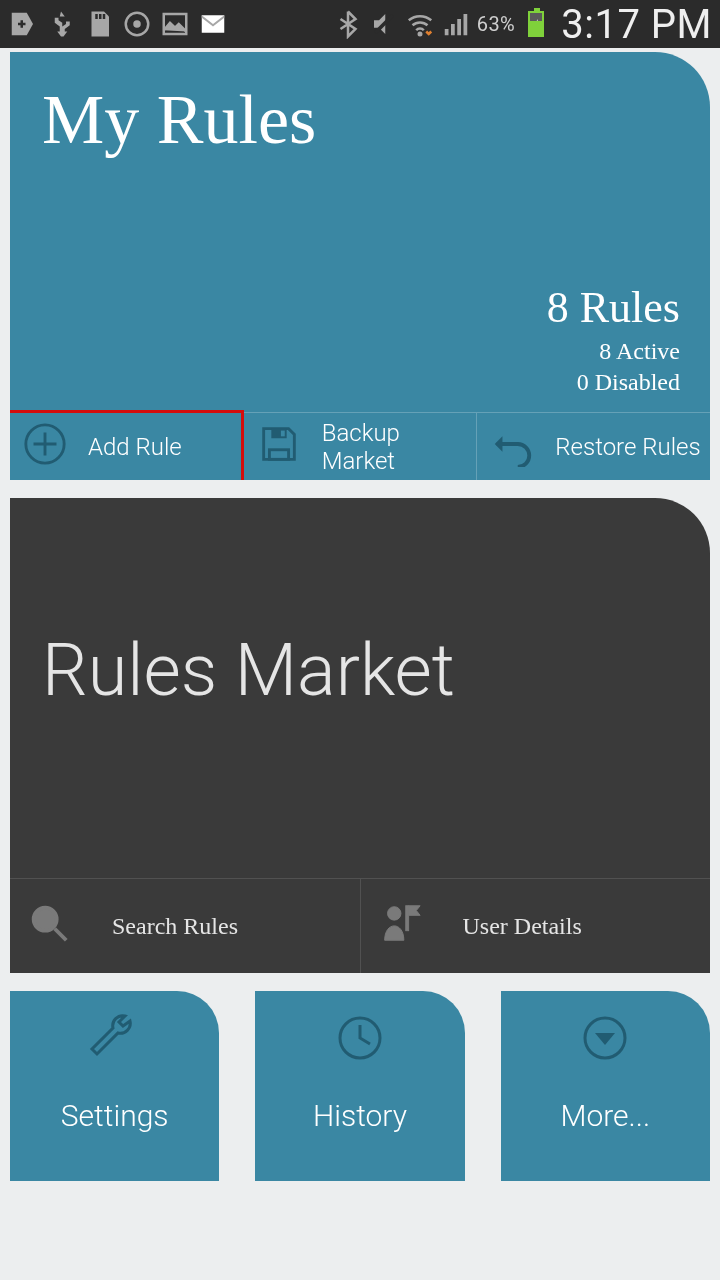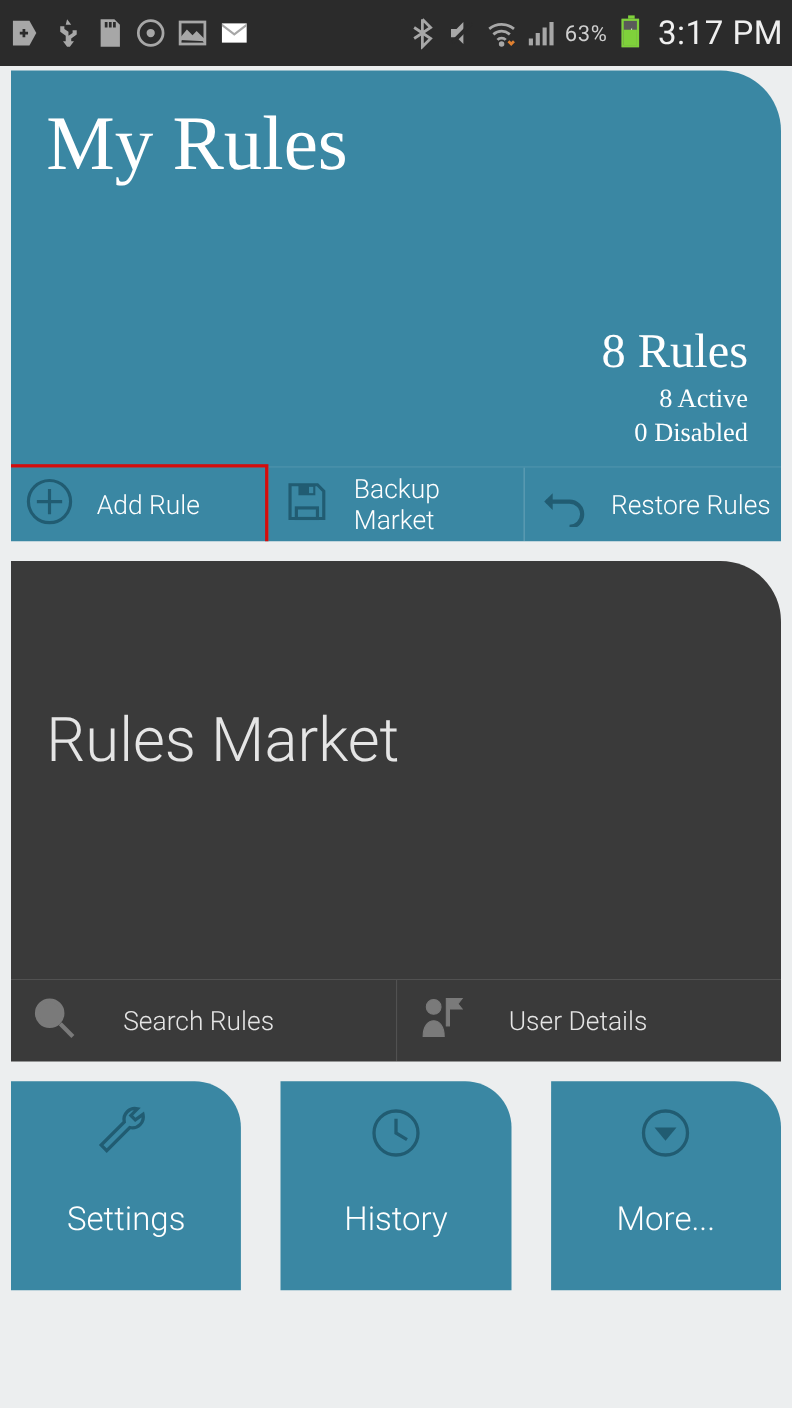--- a/index.html
+++ b/index.html
@@ -5,36 +5,36 @@
   * { box-sizing: border-box; margin: 0; padding: 0; }
   html, body {
     width: 720px;
     height: 1280px;
     background: #eceeef;
     font-family: -apple-system, Roboto, Arial, sans-serif;
     overflow: hidden;
   }
   
   .statusbar {
-    height: 60px;
+    height: 48px;
     width: 100%;
     background: #2b2b2b;
     color: #dcdcdc;
     display: flex;
     align-items: center;
     padding: 0 8px;
     font-size: 26px;
     letter-spacing: .5px;
   }
   .statusbar .left, .statusbar .right { display: flex; align-items: center; gap: 8px; }
   .statusbar .left { flex: 1; }
   .statusbar .right { gap: 6px; }
   .sb-icon { width: 30px; height: 30px; display:inline-flex; align-items:center; justify-content:center; fill:#a7a7a7; color:#a7a7a7;}
   .sb-text { font-size: 20px; color:#cfcfcf; }
-  .sb-time { font-size: 30px; color:#efefef; margin-left:4px;}
+  .sb-time { font-size: 40px; color:#efefef; margin-left:4px;}
   .battery {
     width: 16px; height: 26px; border: 2px solid #7fd13b; position: relative; background:#5a5a5a;
   }
   .battery::before{
     content:""; position:absolute; top:-5px; left:4px; width:6px; height:3px; background:#7fd13b;
   }
   .battery::after{
     content:""; position:absolute; bottom:0; left:0; right:0; height:65%; background:#7fd13b;
   }
   .bolt {
@@ -106,29 +106,30 @@
     overflow: hidden;
   }
   .market-top {
     height: 380px;
     position: relative;
   }
   .market-title {
     position:absolute;
     top: 130px;
     left: 32px;
-    font-size: 56px;
+    font-size: 72px;
     font-weight: 300;
   }
   .market-actions {
     display:flex;
     border-top: 1px solid rgba(255,255,255,0.12);
-    height: 75px;
+    height: 95px;
     border-bottom-left-radius: 40px;
     overflow:hidden;
+    font-family:Liberation Serif, serif;
   }
   .maction {
     flex:1;
     display:flex;
     align-items:center;
     justify-content:flex-start;
     padding-left:16px;
     gap: 40px;
     font-size: 24px;
     font-weight: 300;

